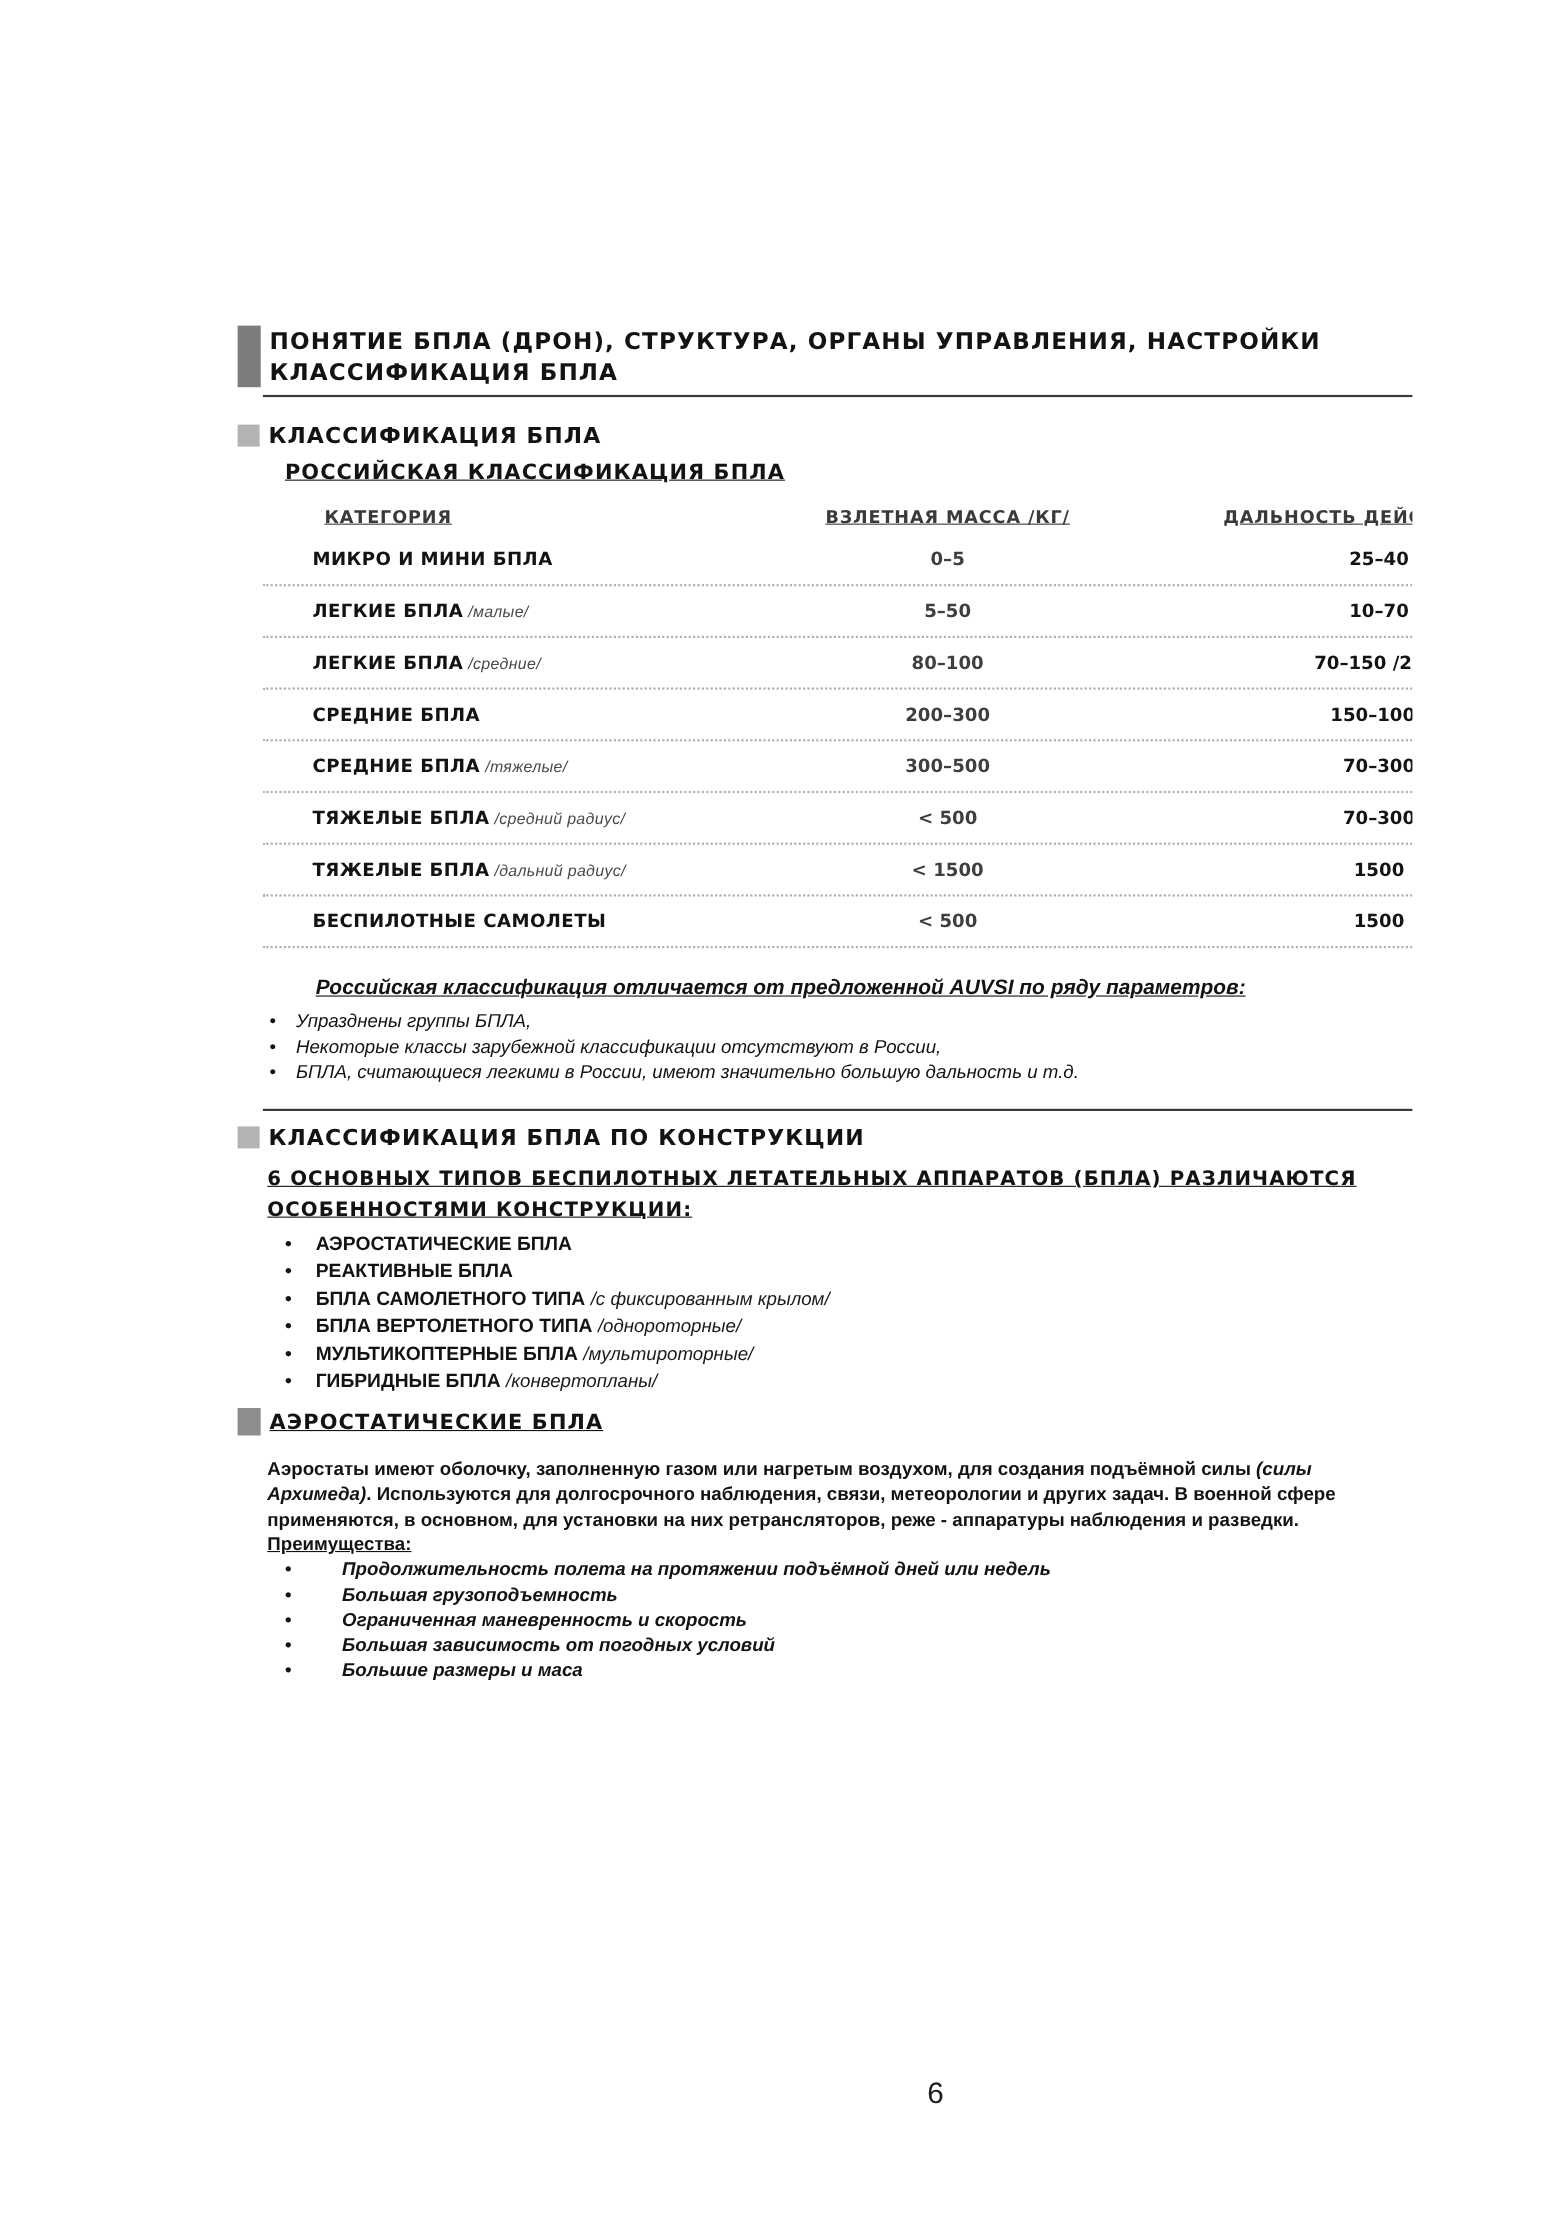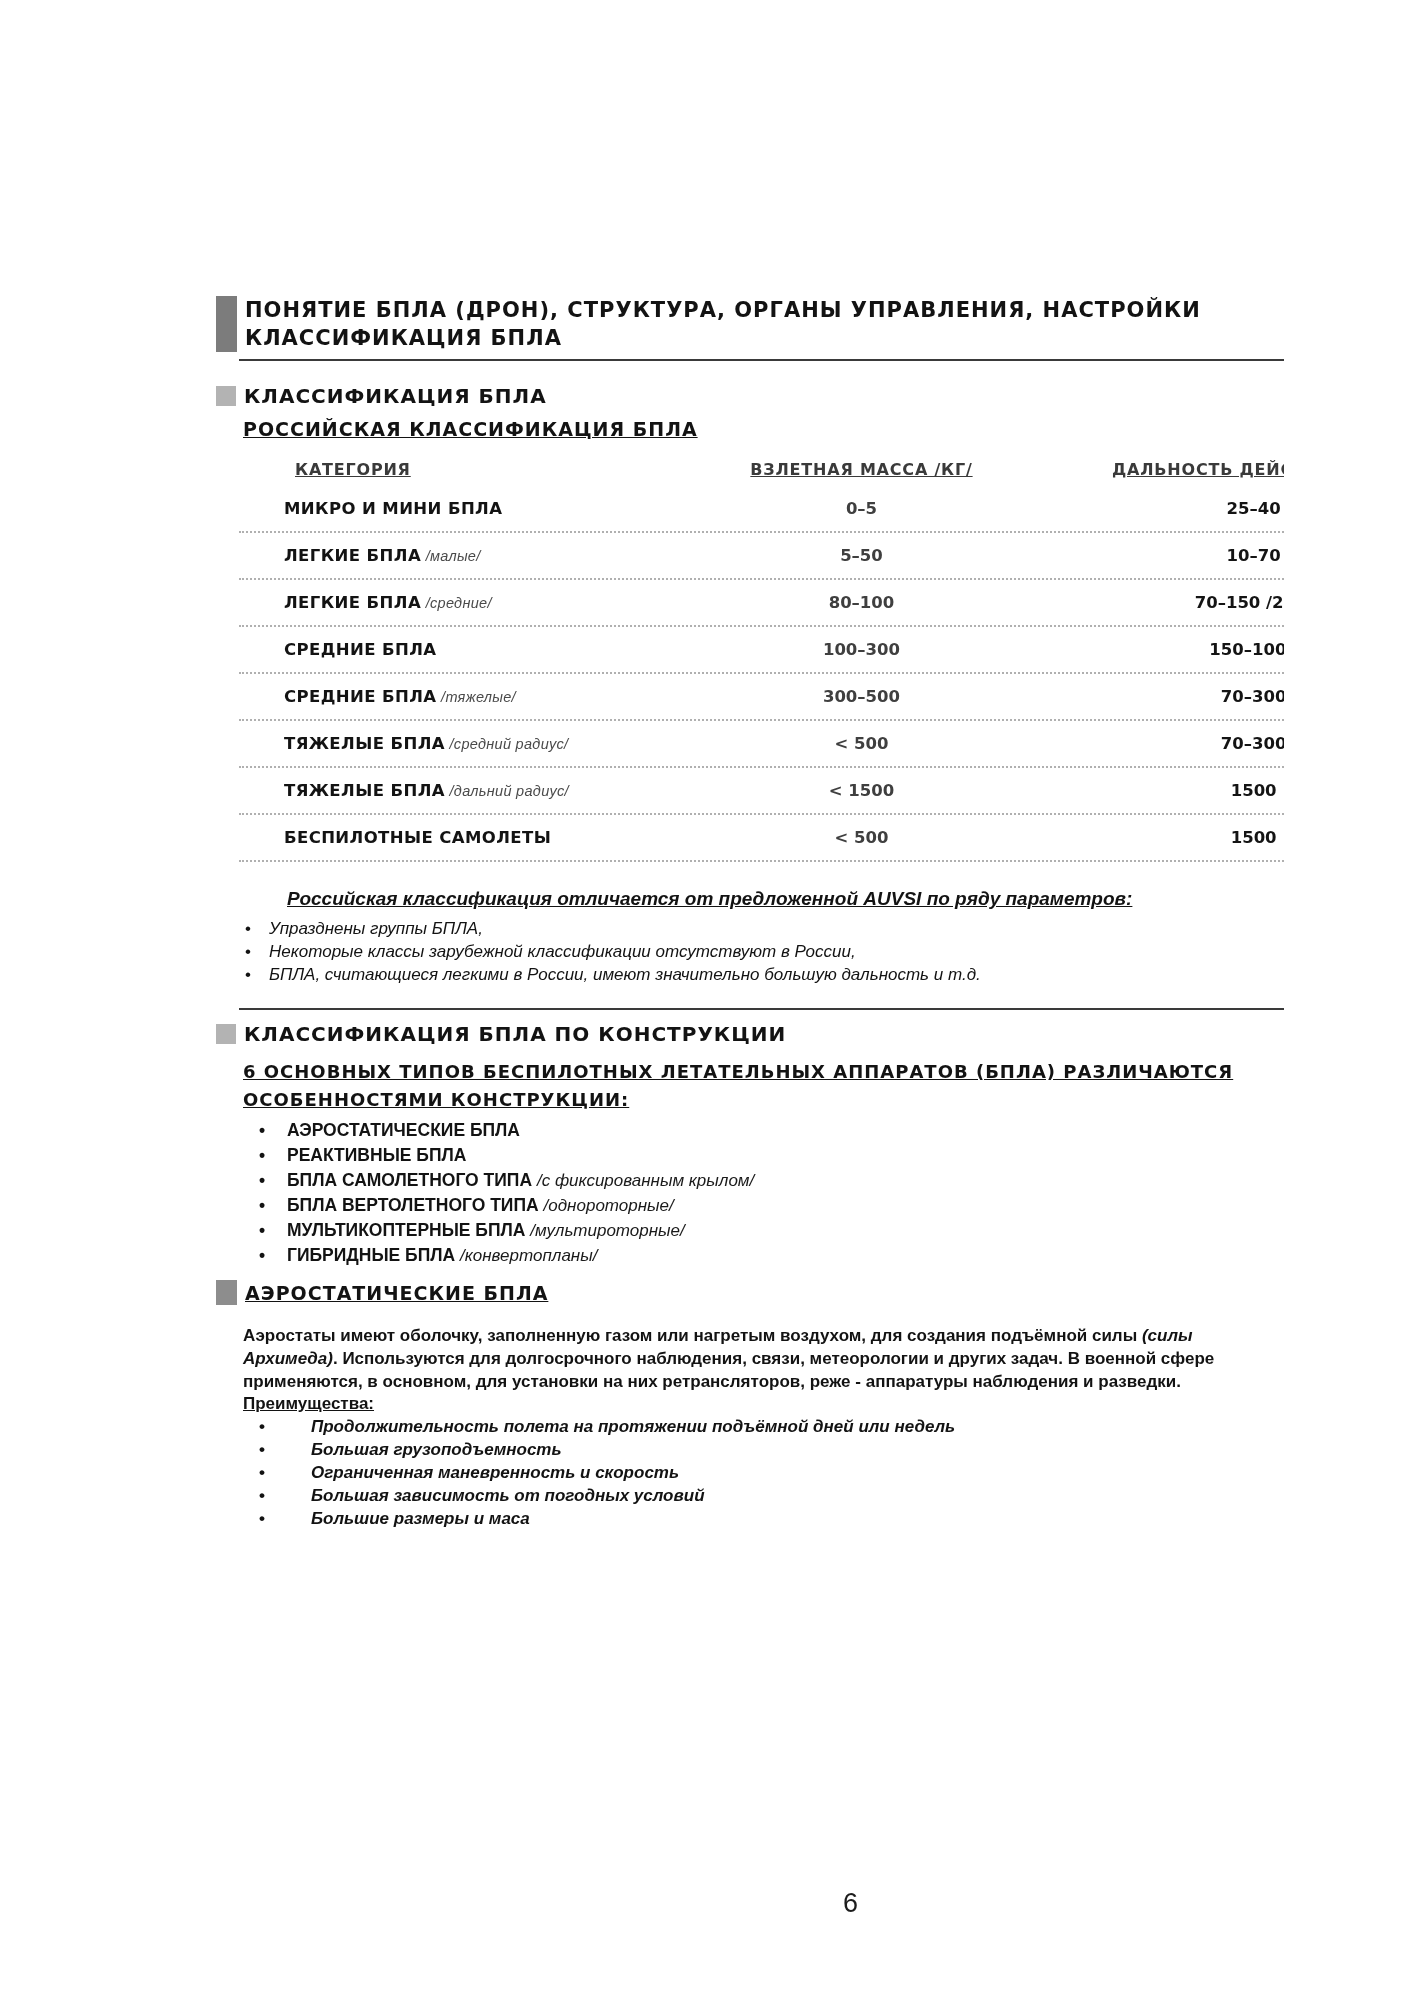--- a/index.html
+++ b/index.html
@@ -22,21 +22,21 @@
 
   .rule { left:100px; width:1245px; border-top:2px solid #3a3a3a; }
 
   
   .sec-head { left:77px; display:flex; align-items:center; }
   .sec-square { width:20px; height:20px; background:#b3b3b3; margin-right:8px; flex:0 0 auto; }
   .sec-square.dark { background:#8d8d8d; width:21px; height:25px; }
   .sec-head .txt { font-size:20px; }
   .underl { text-decoration:underline; }
 
-  .subhead { left:104px; font-size:19px; }
+  .subhead { left:120px; font-size:19px; }
   .subhead2 { left:104px; font-size:18px; line-height:28px; }
 
   
   .uav-table { left:100px; top:452px; width:1245px; }
   .t-head { display:grid; grid-template-columns:37% 26% 37%; align-items:center; height:34px; }
   .t-head .h { font-size:16px; color:#3a3a3a; text-decoration:underline; letter-spacing:0.8px;
                font-family:"DejaVu Sans",sans-serif; font-weight:bold; text-align:center; }
   .t-head .h:first-child { text-align:left; padding-left:56px; }
   .t-row { display:grid; grid-template-columns:37% 26% 37%; align-items:center; height:47px;
            border-bottom:2px dotted #b0b0b0; }
@@ -110,21 +110,21 @@
       <div class="mass">5–50</div>
       <div class="rng">10–70</div>
     </div>
     <div class="t-row">
       <div class="cat"><span class="nm">ЛЕГКИЕ БПЛА</span> <span class="qual">/средние/</span></div>
       <div class="mass">80–100</div>
       <div class="rng">70–150 /250/</div>
     </div>
     <div class="t-row">
       <div class="cat"><span class="nm">СРЕДНИЕ БПЛА</span> <span class="qual"></span></div>
-      <div class="mass">100–300</div>
+      <div class="mass">200–300</div>
       <div class="rng">150–1000</div>
     </div>
     <div class="t-row">
       <div class="cat"><span class="nm">СРЕДНИЕ БПЛА</span> <span class="qual">/тяжелые/</span></div>
       <div class="mass">300–500</div>
       <div class="rng">70–300</div>
     </div>
     <div class="t-row">
       <div class="cat"><span class="nm">ТЯЖЕЛЫЕ БПЛА</span> <span class="qual">/средний радиус/</span></div>
       <div class="mass">&lt; 500</div>

